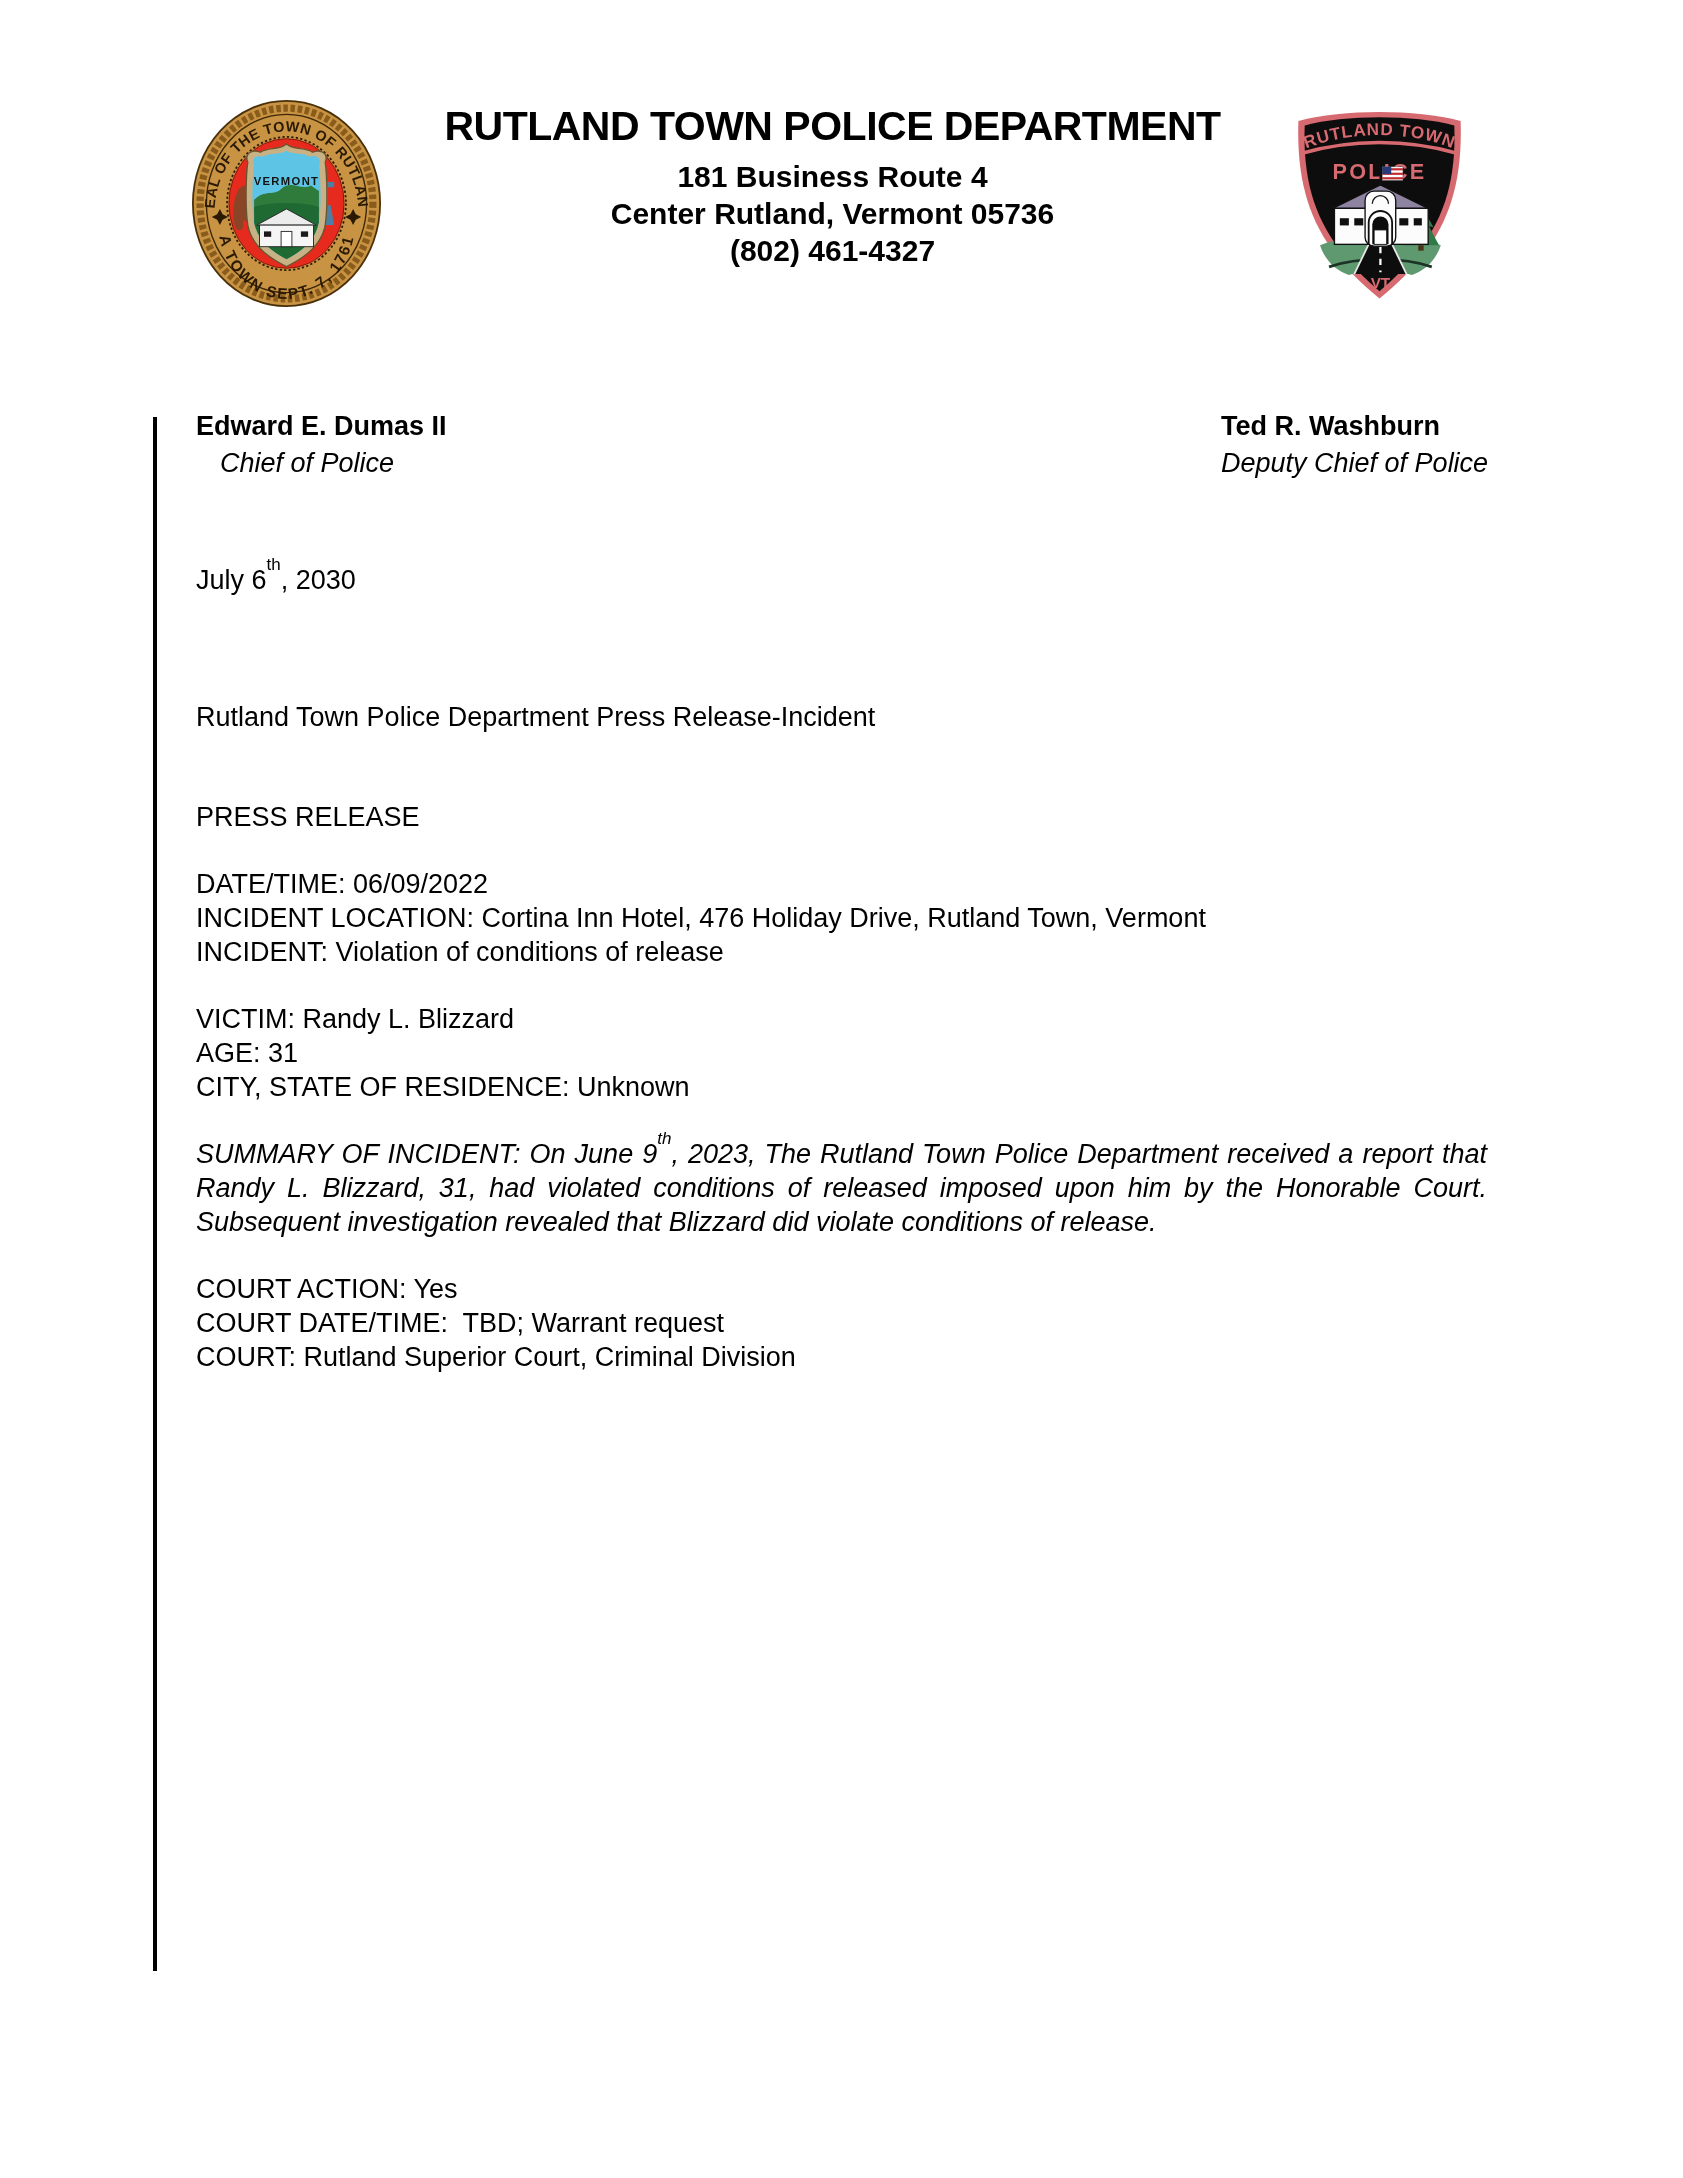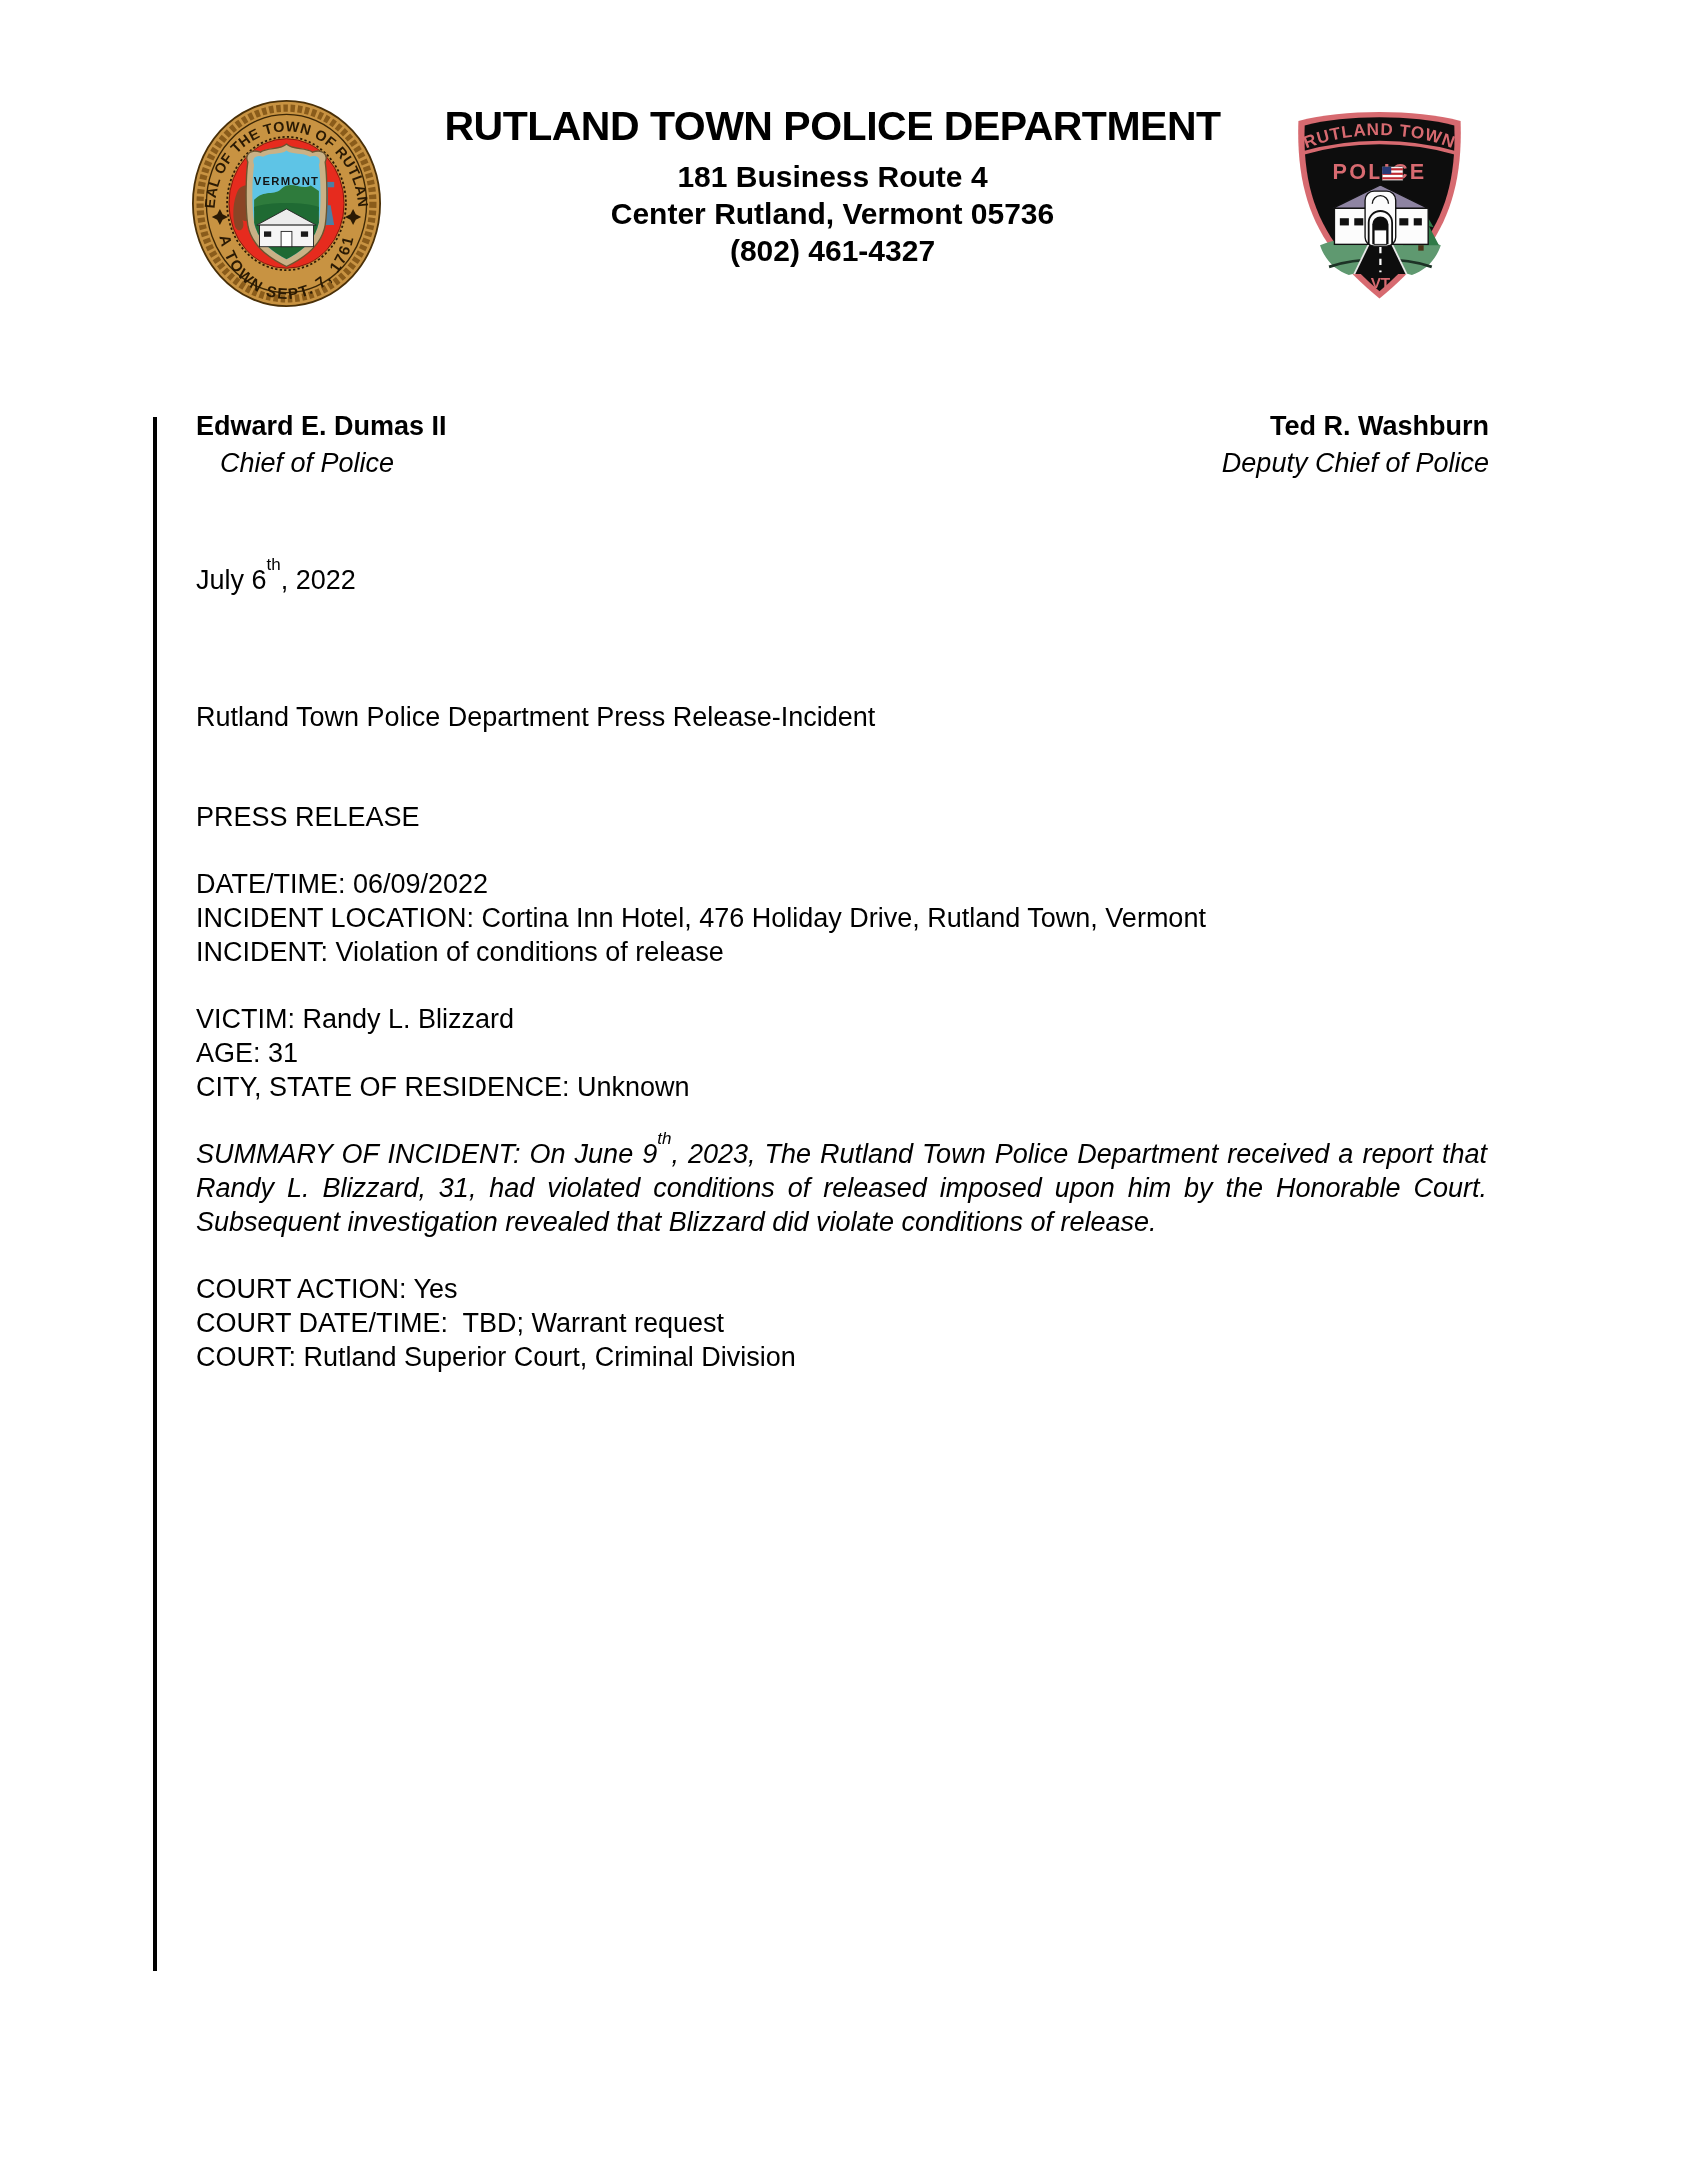--- a/index.html
+++ b/index.html
@@ -10,21 +10,21 @@
   
   .hdr-center{position:absolute;left:351px;top:104px;width:963px;text-align:center;}
   .hdr-title{font-size:41px;font-weight:bold;letter-spacing:-0.5px;line-height:45px;white-space:nowrap;}
   .hdr-addr{font-size:30px;font-weight:bold;line-height:37px;margin-top:9px;}
   .seal-wrap{position:absolute;left:192px;top:99px;}
   .patch-wrap{position:absolute;left:1293px;top:101px;}
   
   .official-left{position:absolute;left:196px;top:408px;font-size:27px;line-height:37px;}
   .official-left .name{font-weight:bold;}
   .official-left .title{font-style:italic;margin-left:24px;}
-  .official-right{position:absolute;left:1221px;top:408px;width:268px;text-align:right;font-size:27px;line-height:37px;}
+  .official-right{position:absolute;left:1221px;top:408px;width:268px;text-align:left;font-size:27px;line-height:37px;}
   .official-right .name{font-weight:bold;}
   .official-right .title{font-style:italic;}
   
   .vrule{position:absolute;left:153px;top:417px;width:3.6px;height:1554px;background:#000;}
   
   .letter{position:absolute;left:196px;top:563px;width:1291px;font-size:27px;line-height:34px;}
   .letter p{margin:0 0 33px 0;}
   .letter p.gap2{margin-bottom:66px;}
   .letter p.gap3{margin-bottom:103px;}
   .letter p.last{margin-bottom:0;}
@@ -144,21 +144,21 @@
     <div class="title">Chief of Police</div>
   </div>
   <div class="official-right">
     <div class="name">Ted R. Washburn</div>
     <div class="title">Deputy Chief of Police</div>
   </div>
 
   <div class="vrule"></div>
 
   <div class="letter">
-    <p class="gap3"><span>July 6</span><sup class="ord">th</sup><span>, 2022</span></p>
+    <p class="gap3"><span>July 6</span><sup class="ord">th</sup><span>, 2030</span></p>
 
     <p class="gap2">Rutland Town Police Department Press Release-Incident</p>
 
     <p>PRESS RELEASE</p>
 
 
     <p class="pre">DATE/TIME: 06/09/2022
 INCIDENT LOCATION: Cortina Inn Hotel, 476 Holiday Drive, Rutland Town, Vermont
 INCIDENT: Violation of conditions of release</p>
 

